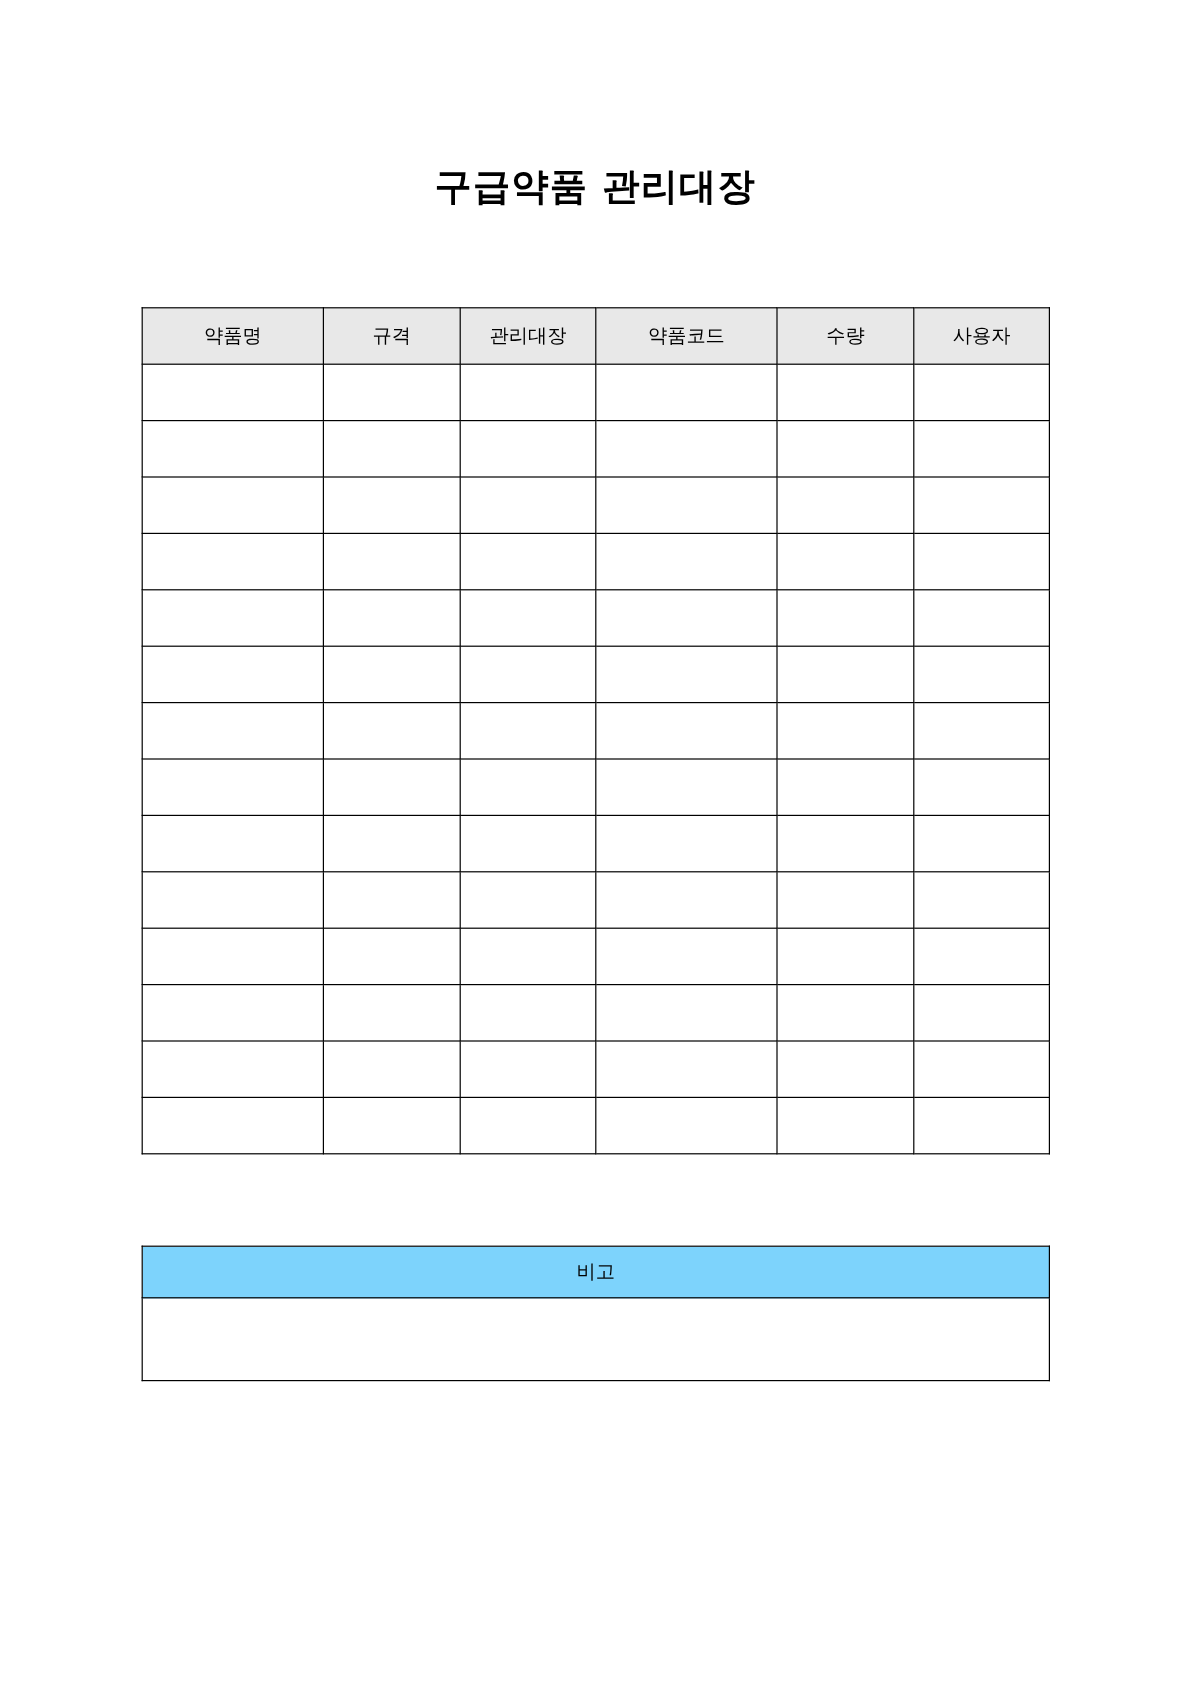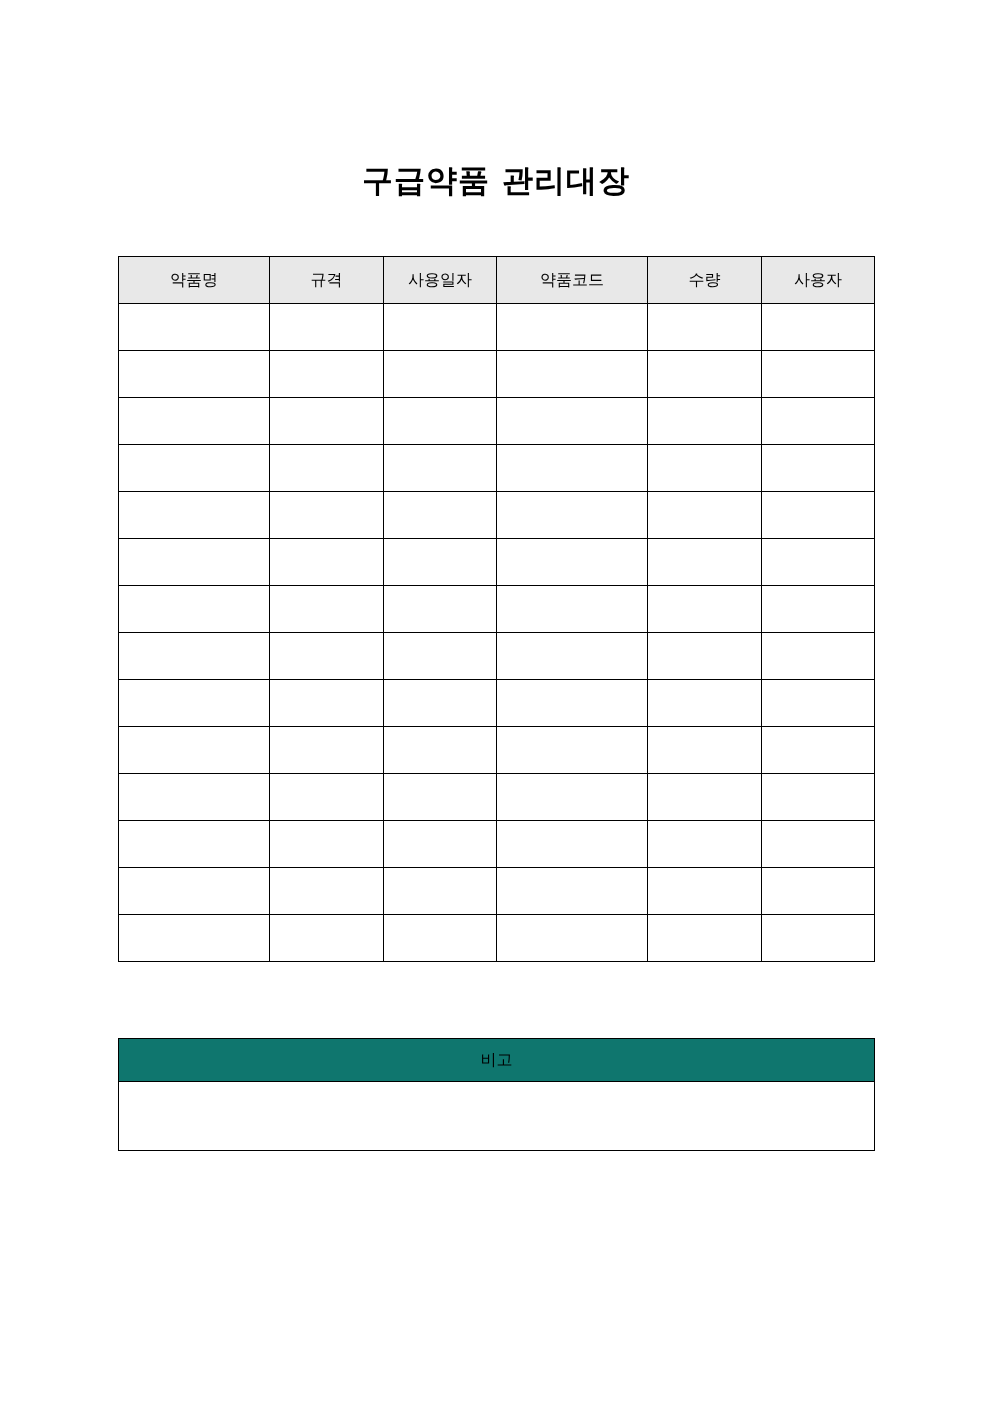--- a/index.html
+++ b/index.html
@@ -17,21 +17,20 @@
     .page-title {
       position: absolute;
       top: 134px;
       left: 0;
       width: 992px;
       text-align: center;
       font-size: 31px;
       font-weight: bold;
       letter-spacing: 1px;
       line-height: 44px;
-      margin-top: 24px;
     }
     table {
       border-collapse: collapse;
       table-layout: fixed;
       position: absolute;
       left: 118px;
       width: 757px;
     }
     .ledger-table { top: 256px; }
     td, th {
@@ -44,21 +43,21 @@
     }
     .ledger-table th {
       background: #e8e8e8;
       height: 46px;
     }
     .ledger-table td {
       height: 46px;
     }
     .remarks-table { top: 1038px; }
     .remarks-table th {
-      background: #0f766e;
+      background: #7dd3fc;
       height: 42px;
     }
     .remarks-table td {
       height: 68px;
     }
   </style>
 </head>
 <body>
 
 <div class="page-title">구급약품 관리대장</div>
@@ -69,21 +68,21 @@
       <col style="width:114px">
       <col style="width:113px">
     <col style="width:151px">
       <col style="width:114px">
       <col style="width:113px">
   </colgroup>
   <thead>
     <tr>
       <th>약품명</th>
       <th>규격</th>
-      <th>사용일자</th>
+      <th>관리대장</th>
       <th>약품코드</th>
       <th>수량</th>
       <th>사용자</th>
     </tr>
   </thead>
   <tbody id="ledger-body">
       <tr>
         <td></td>
         <td></td>
         <td></td>

